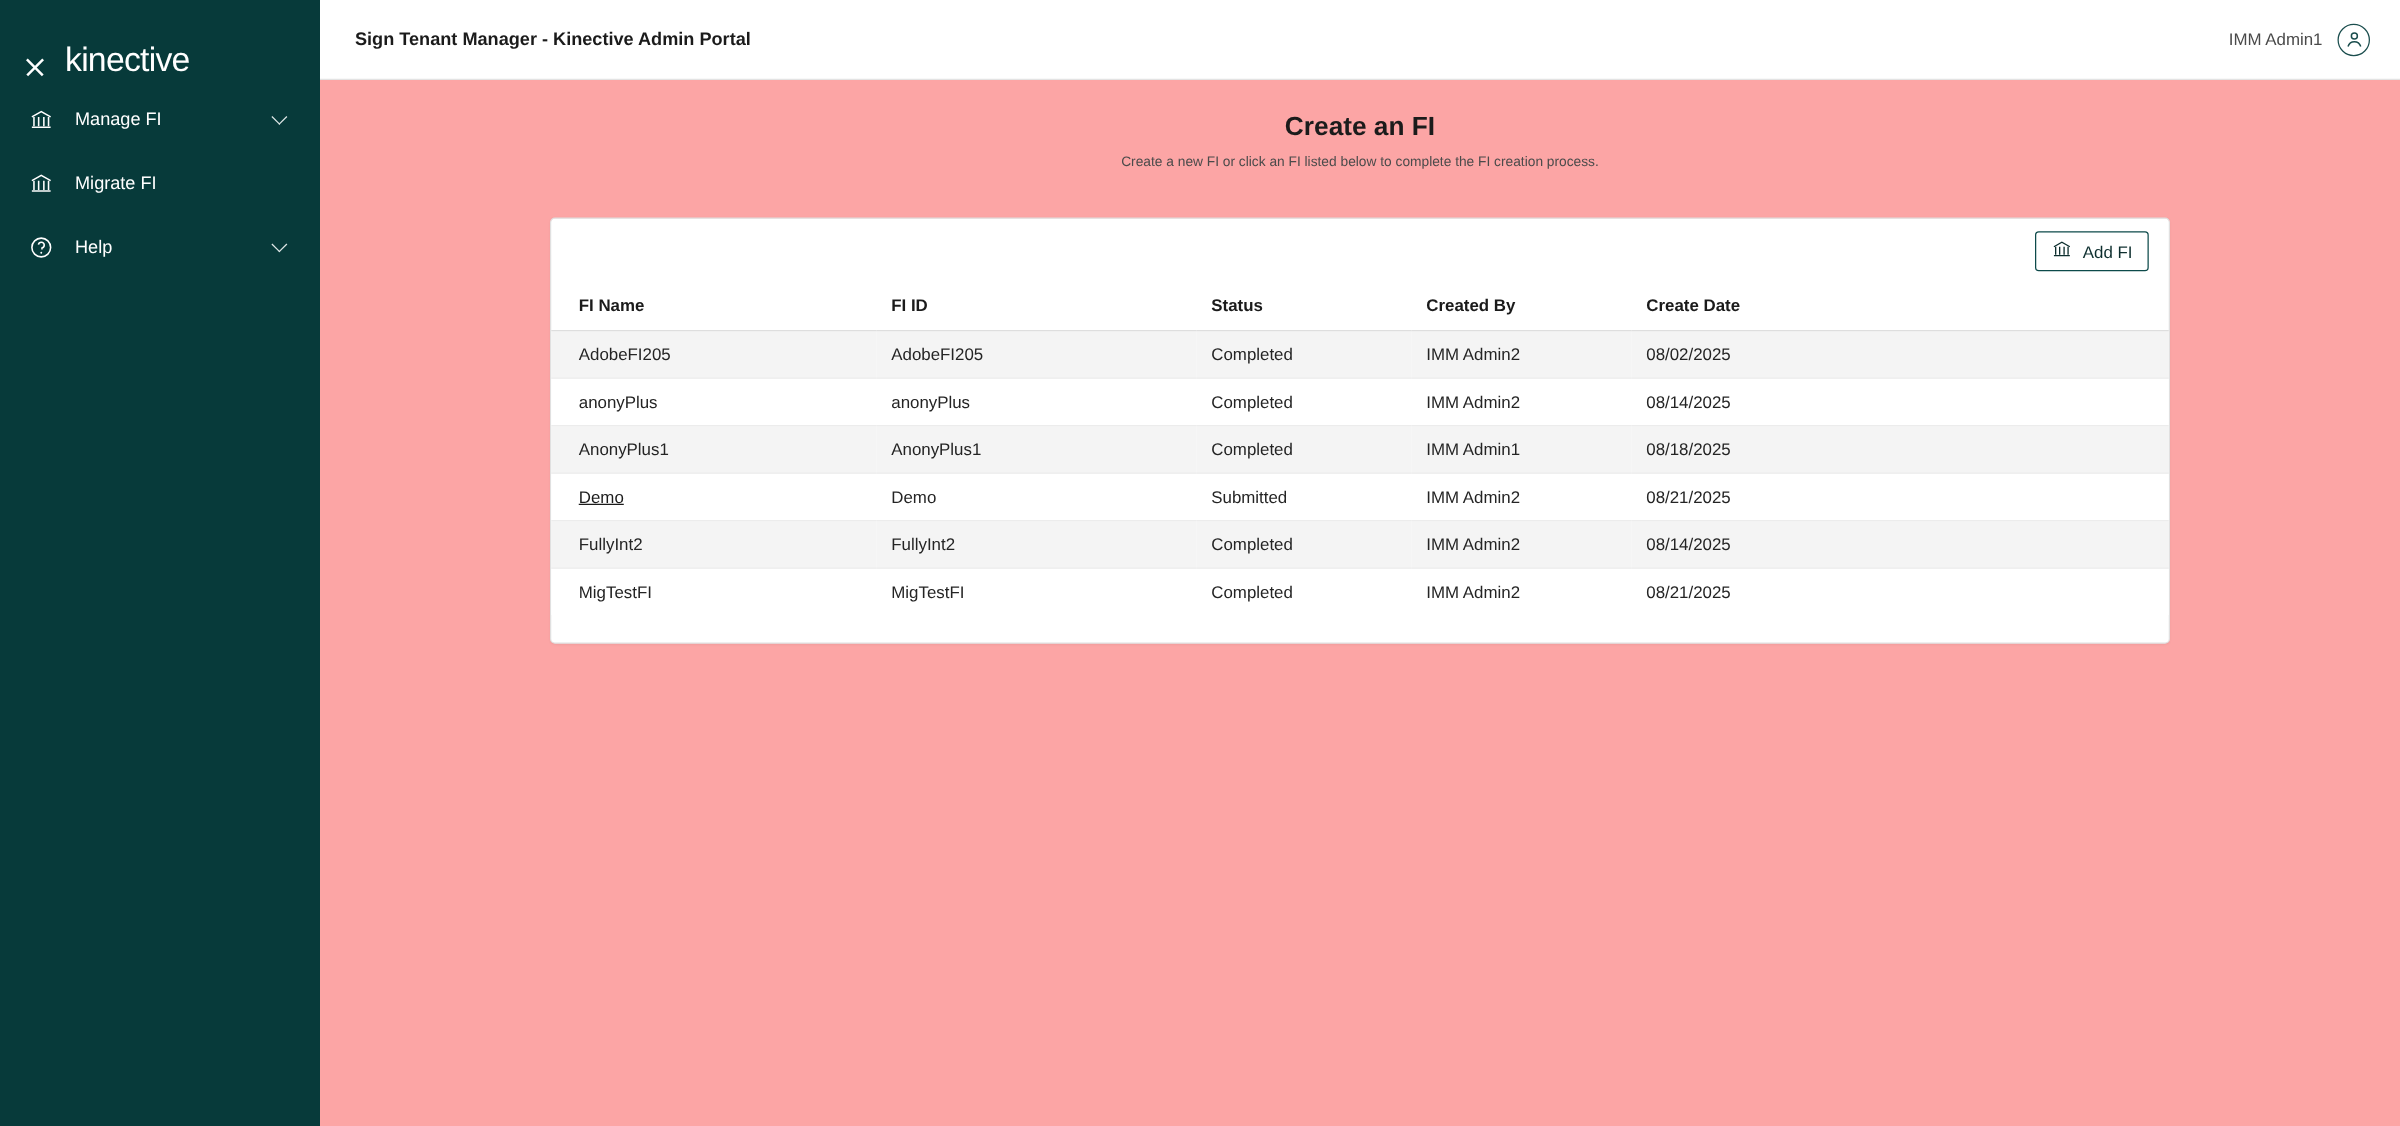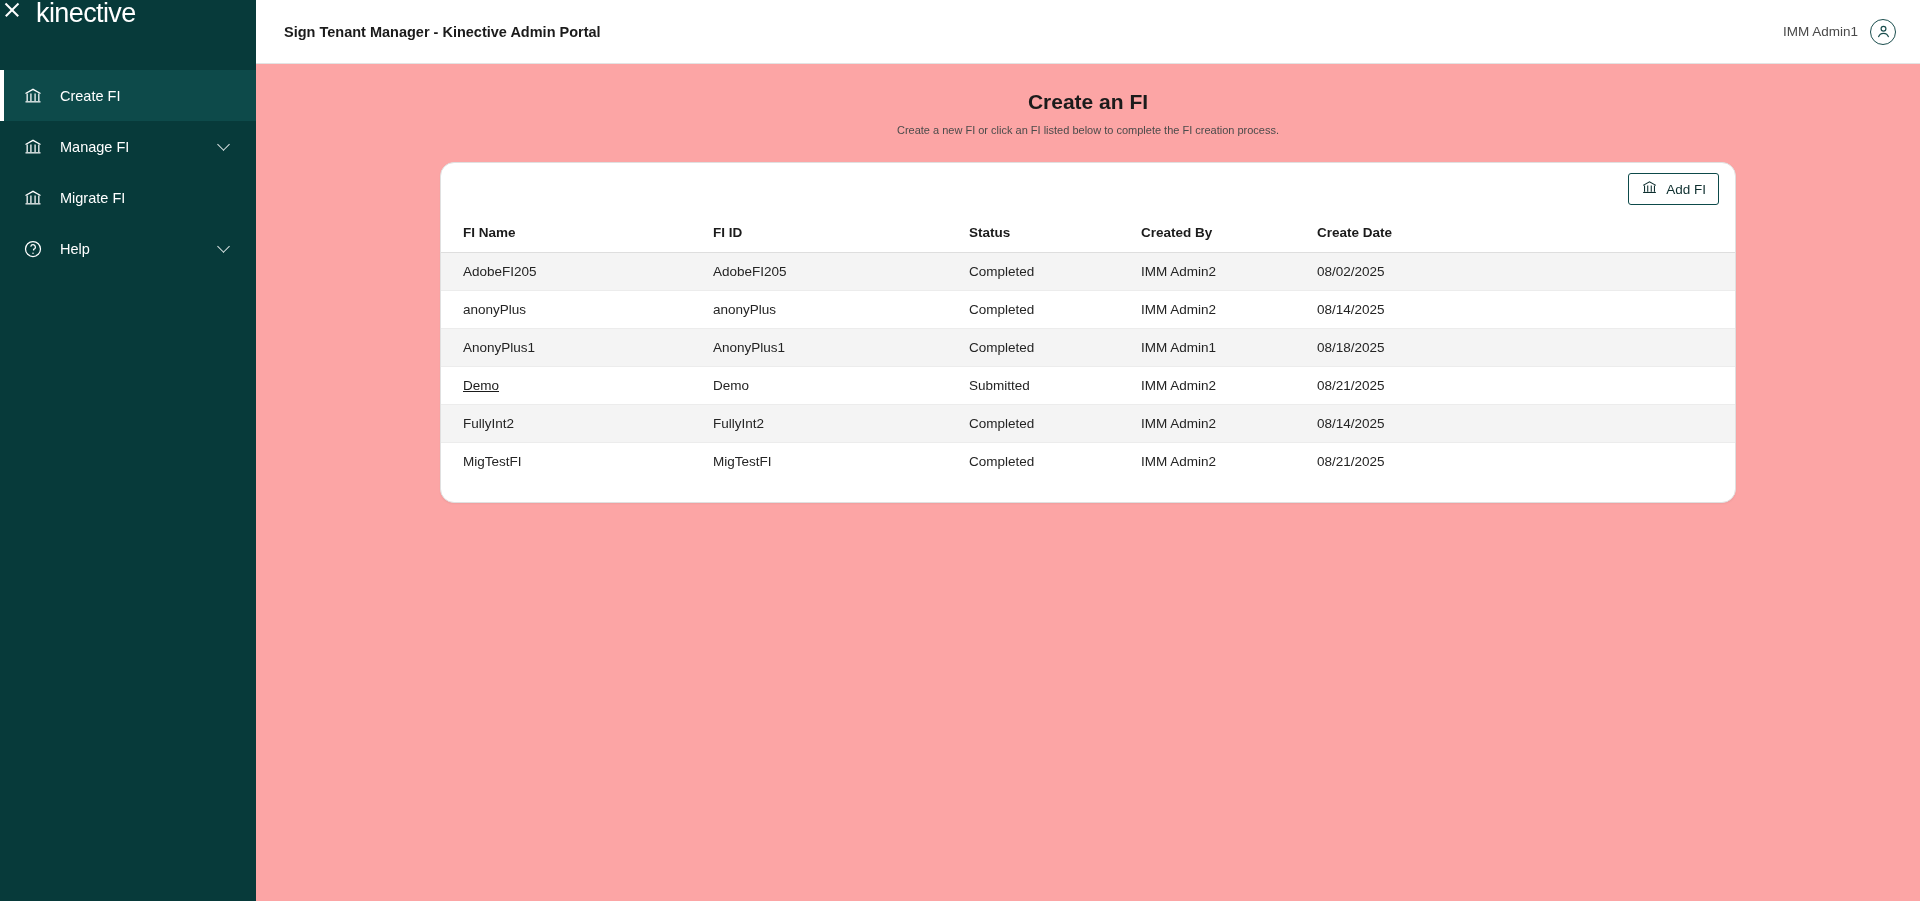--- a/index.html
+++ b/index.html
@@ -22,22 +22,22 @@
     width: 256px;
     min-width: 256px;
     background: #073a3a;
     color: #ffffff;
     display: flex;
     flex-direction: column;
   }
   .sidebar-top {
     height: 64px;
     display: flex;
-    align-items: flex-start;
-    padding: 0 2px;
+    align-items: flex-end;
+    padding: 0 18px;
     gap: 14px;
   }
   .close-x {
     width: 20px;
     height: 20px;
     position: relative;
     cursor: pointer;
     flex: 0 0 auto;
   }
   .close-x::before, .close-x::after {
@@ -149,24 +149,24 @@
   }
   .page-subtitle {
     text-align: center;
     font-size: 11px;
     color: #4b4b4b;
     margin-top: 10px;
   }
 
   .card {
     width: 1296px;
-    margin: 26px auto 0 auto;
+    margin: 38px auto 0 auto;
     background: #ffffff;
     border: 1px solid #e0e0e0;
-    border-radius: 14px;
+    border-radius: 4px;
     box-shadow: 0 1px 2px rgba(0,0,0,0.05);
   }
   .card-toolbar {
     height: 52px;
     display: flex;
     align-items: center;
     justify-content: flex-end;
     padding: 0 16px;
   }
   .add-fi-btn {
@@ -223,30 +223,20 @@
 <div class="app">
 
   <aside class="sidebar">
     <div class="sidebar-top">
       <div class="close-x"></div>
       <div class="brand">kinective</div>
     </div>
 
     <nav class="nav">
 
-      <div class="nav-item active">
-        <span class="nav-icon">
-          <svg width="20" height="20" viewBox="0 0 24 24" fill="none" stroke="#ffffff" stroke-width="1.5">
-            <path d="M3 9l9-5 9 5"></path>
-              <path d="M5 9v9M9.5 9v9M14.5 9v9M19 9v9"></path>
-              <path d="M3 19h18"></path>
-          </svg>
-        </span>
-        <span class="nav-label">Create FI</span>
-      </div>
 
       <div class="nav-item">
         <span class="nav-icon">
           <svg width="20" height="20" viewBox="0 0 24 24" fill="none" stroke="#ffffff" stroke-width="1.5">
             <path d="M3 9l9-5 9 5"></path>
               <path d="M5 9v9M9.5 9v9M14.5 9v9M19 9v9"></path>
               <path d="M3 19h18"></path>
           </svg>
         </span>
         <span class="nav-label">Manage FI</span>

